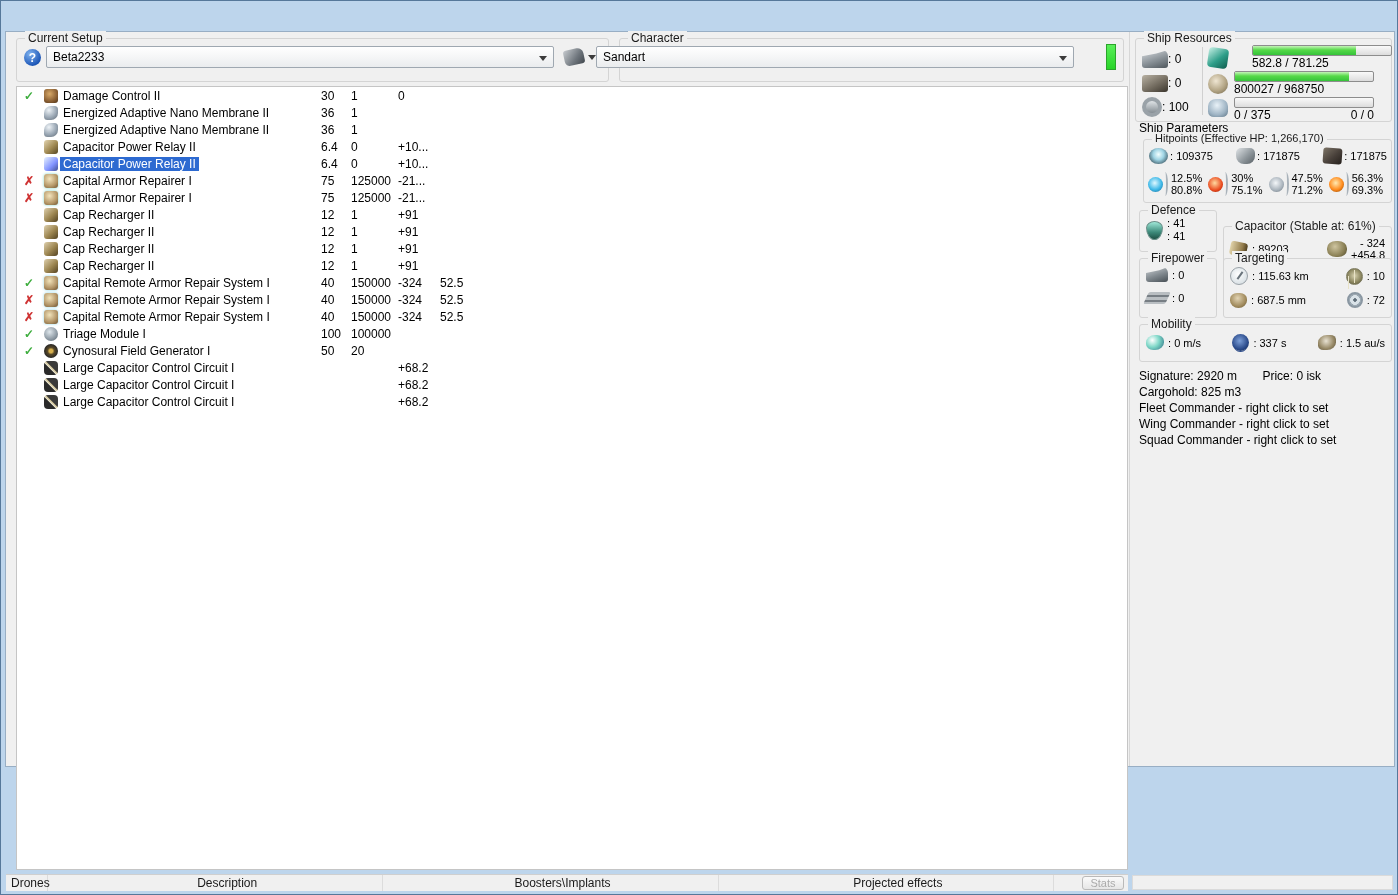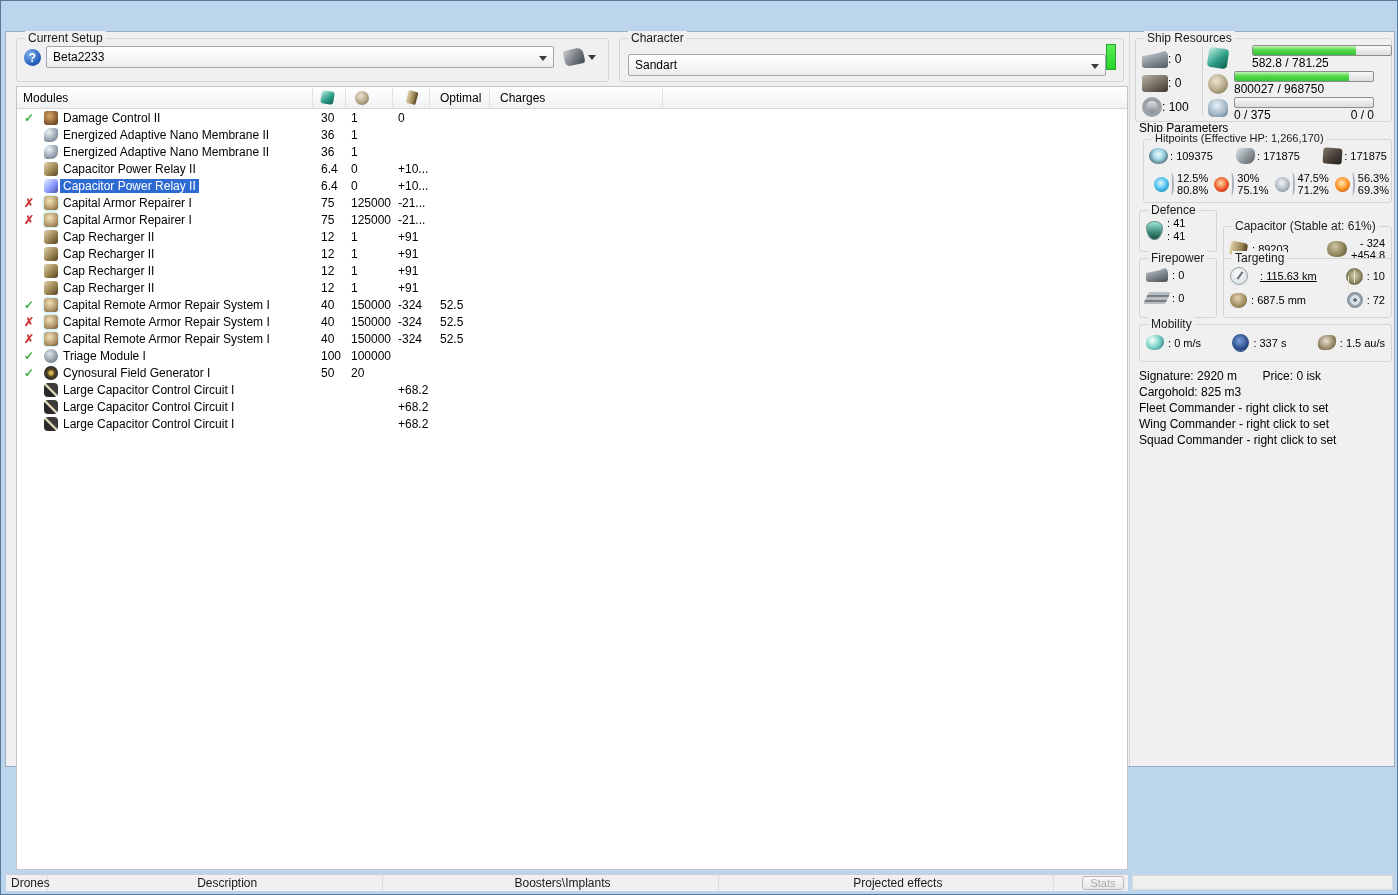--- a/index.html
+++ b/index.html
@@ -104,21 +104,21 @@
   .ri-range{position:relative;width:18px;height:18px;border-radius:50%;border:1px solid #9aa2a8;background:radial-gradient(circle at 45% 40%,#ffffff,#dce3e7 70%,#aab4ba);}
   .ri-range::after{content:"";position:absolute;left:8px;top:3px;width:2px;height:9px;background:#6a747c;transform:rotate(35deg);}
   .ri-sensor{position:relative;width:17px;height:17px;border-radius:50%;border:1px solid #7c7a5e;background:radial-gradient(circle at 50% 45%,#d8d2b0,#8a855e 60%,#4c4930);}
   .ri-sensor::after{content:"";position:absolute;left:7px;top:1px;width:1px;height:13px;background:#e8e3c8;box-shadow:-6px 6px 0 0 #e8e3c8;transform:rotate(0deg);}
   .ri-sigres{width:17px;height:15px;border-radius:45% 45% 55% 55%;background:radial-gradient(circle at 45% 35%,#e2d4b4,#a08a5c 60%,#5c4c2a);}
   .ri-maxtargets{width:16px;height:16px;border-radius:50%;border:2px solid #8a97a2;background:radial-gradient(circle,#5f6d78 18%,#d9e2e8 22%,#d9e2e8 55%,#95a3ad 60%,#e8eef2);}
   .ri-speed{width:18px;height:15px;border-radius:50% 40% 50% 40%;background:radial-gradient(circle at 35% 35%,#ffffff,#7fd8c8 45%,#2a6a80);}
   .ri-align{width:17px;height:17px;border-radius:50%;background:radial-gradient(circle at 45% 40%,#7c9fd8,#2a4a8a 60%,#122448);box-shadow:0 2px 0 -1px #2a4a8a;}
   .ri-warp{width:18px;height:15px;border-radius:50% 30% 50% 30%;background:radial-gradient(circle at 45% 40%,#e8e2d2,#9a8c6a 55%,#564c32);}
   .val::before{content:": ";}
-  .rline{display:flex;align-items:center;gap:4px;justify-content:flex-end;}
+  .rline{display:flex;align-items:center;gap:4px;}
   
   .bottom-strip{position:absolute;left:0;top:842px;width:1122px;height:17px;background:#f0f0f0;border-top:1px solid #cfcfcf;display:flex;align-items:center;font-size:12px;color:#1a1a1a;gap:24px;}
   .bs-sec{height:100%;display:flex;align-items:center;justify-content:center;border-right:1px solid #dcdcdc;}
   .bs-drones{width:42px;justify-content:flex-start;padding-left:5px;}
   .bs-flex{flex:1;}
   .stats-btn{width:42px;height:14px;margin:0 4px;border:1px solid #b9b9b9;border-radius:3px;background:linear-gradient(#fafafa,#e6e6e6);
     color:#ababab;font-size:11px;display:flex;align-items:center;justify-content:center;}
   .bottom-right-pane{position:absolute;left:1126px;top:843px;width:261px;height:15px;border:1px solid #dadada;background:#f0f0f0;}
 </style>
 </head>
@@ -135,42 +135,27 @@
     <div class="combo" style="left:40px;top:14px;width:508px;">
       <span>Beta2233</span>
       <span class="arrow"></span>
     </div>
     <span class="wrench-icon" style="left:558px;top:17px;"></span>
     <span class="mini-caret" style="left:582px;top:23px;"></span>
 
     <div class="groupbox" style="left:613px;top:6px;width:505px;height:44px;">
       <span class="gb-label">Character</span>
     </div>
-    <div class="combo" style="left:622px;top:14px;width:478px;margin-top:8px;">
+    <div class="combo" style="left:590px;top:14px;width:478px;">
       <span>Sandart</span>
       <span class="arrow"></span>
     </div>
     <span class="skill-bar" style="left:1100px;top:12px;"></span>
 
     <div class="table">
-      <div class="thead">
-        <span class="th th-modules">Modules</span>
-        <span class="th th-cpu">
-            <span class="hi hi-cpu"></span>
-          </span>
-        <span class="th th-grid">
-            <span class="hi hi-grid"></span>
-          </span>
-        <span class="th th-cap">
-            <span class="hi hi-cap"></span>
-          </span>
-        <span class="th th-optimal">Optimal</span>
-        <span class="th th-charges">Charges</span>
-        <span class="th th-fill"></span>
-      </div>
       <div>
           <div class="trow">
         <span class="c-status ok">✓</span>
         <span class="c-icon">
               <span class="mi mi-damage-control"></span>
             </span>
         <span class="c-name"><span class="nm">Damage Control II</span></span>
         <span class="c-cpu">30</span>
         <span class="c-grid">1</span>
         <span class="c-cap">0</span>
@@ -530,21 +515,21 @@
       <div class="rline" style="position:absolute;left:6px;top:33px;font-size:11px;">
         <span class="ri ri-missile"></span>
         <span class="val">0</span>
       </div>
     </div>
 
     <div class="groupbox" style="left:1217px;top:226px;width:169px;height:60px;">
       <span class="gb-label">Targeting</span>
       <div style="position:absolute;left:6px;top:8px;right:6px;display:flex;align-items:center;font-size:11px;">
         <span class="ri ri-range"></span>
-        <span class="val" style="margin-left:12px;flex:1;text-decoration:underline;">115.63 km</span>
+        <span class="val" style="margin-left:4px;flex:1;">115.63 km</span>
         <span class="ri ri-sensor"></span>
         <span class="val" style="margin-left:4px;">10</span>
       </div>
       <div style="position:absolute;left:6px;top:33px;right:6px;display:flex;align-items:center;font-size:11px;">
         <span class="ri ri-sigres"></span>
         <span class="val" style="margin-left:4px;flex:1;">687.5 mm</span>
         <span class="ri ri-maxtargets"></span>
         <span class="val" style="margin-left:4px;">72</span>
       </div>
     </div>

